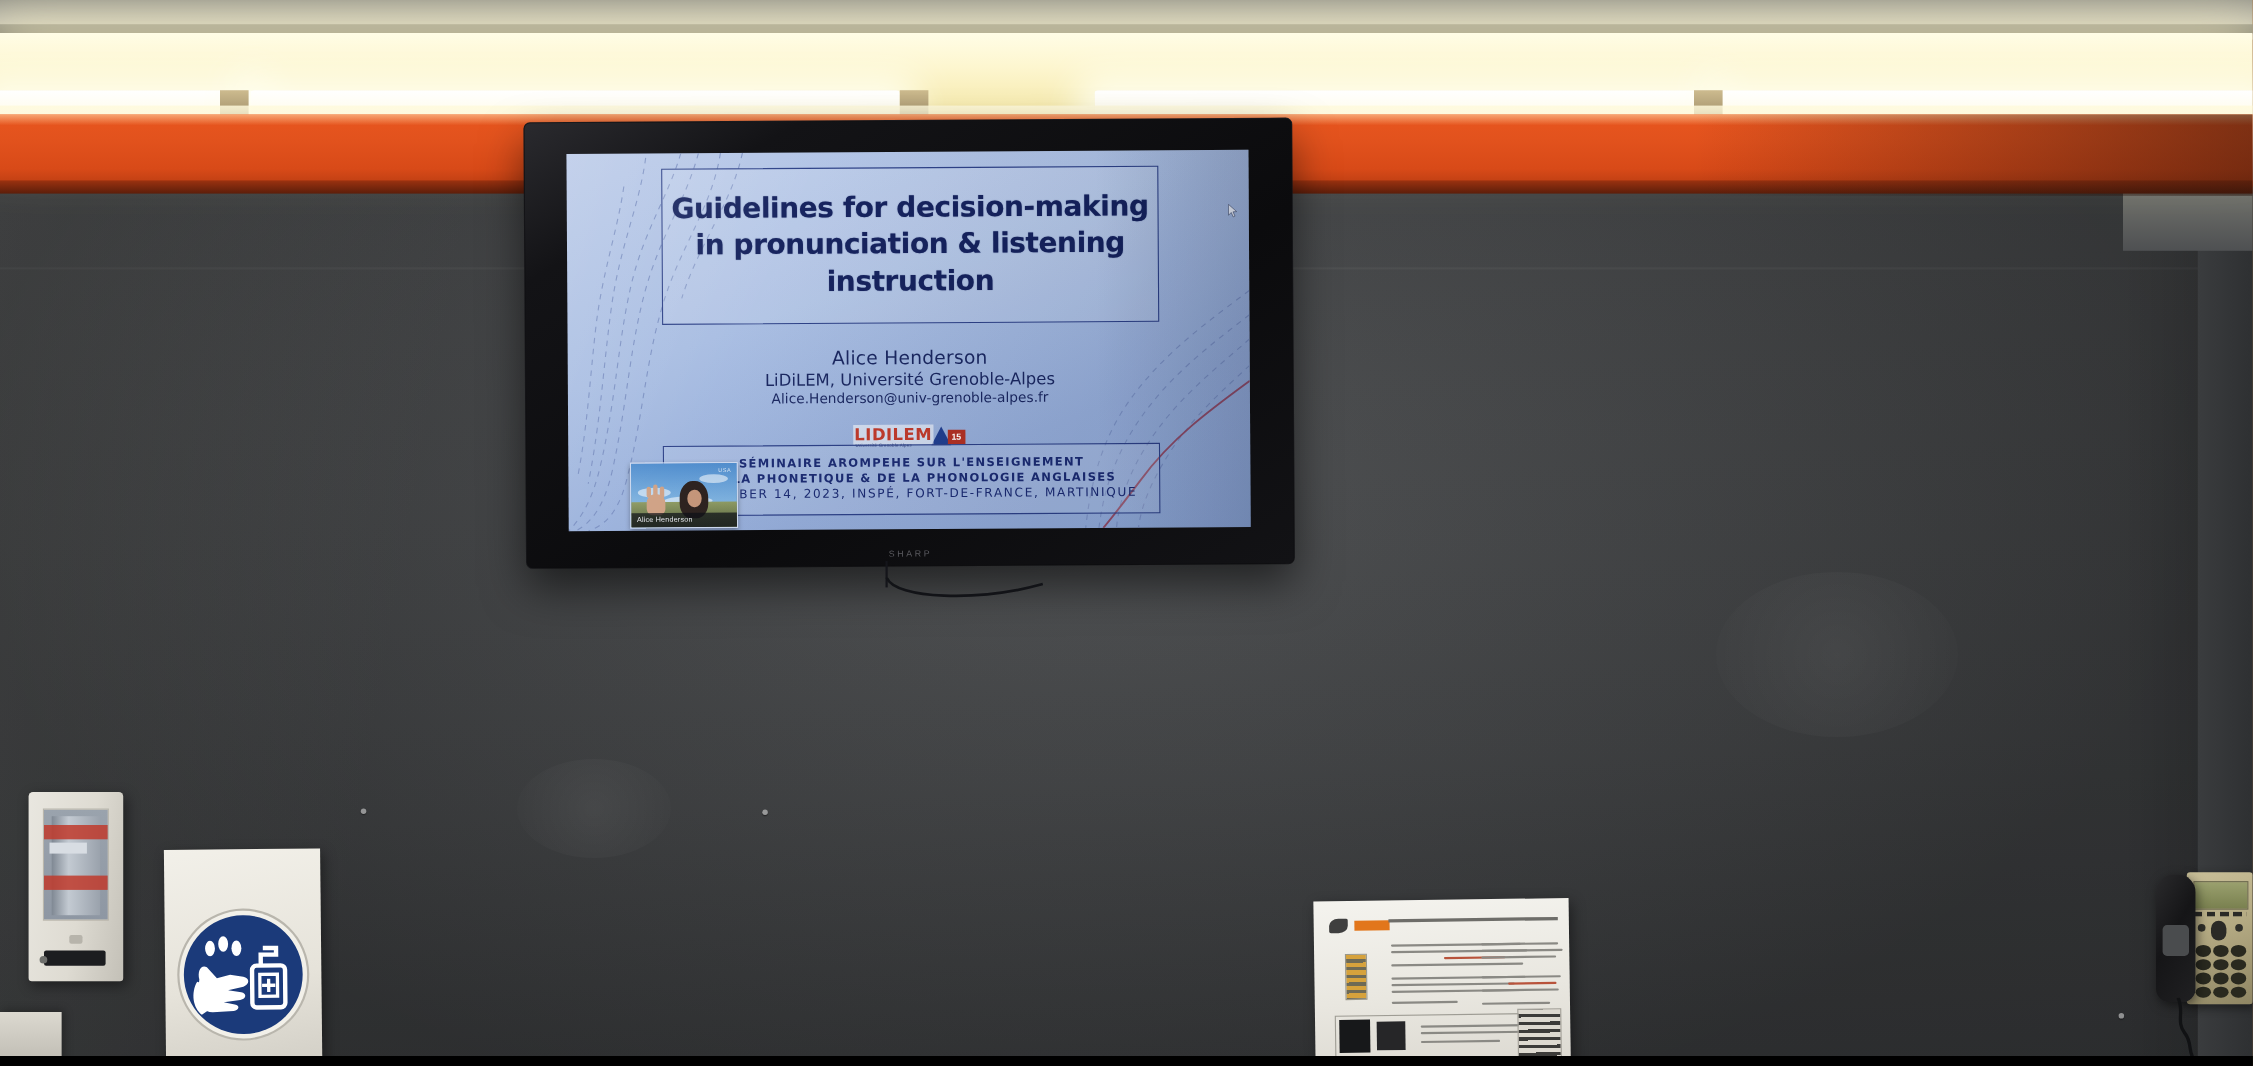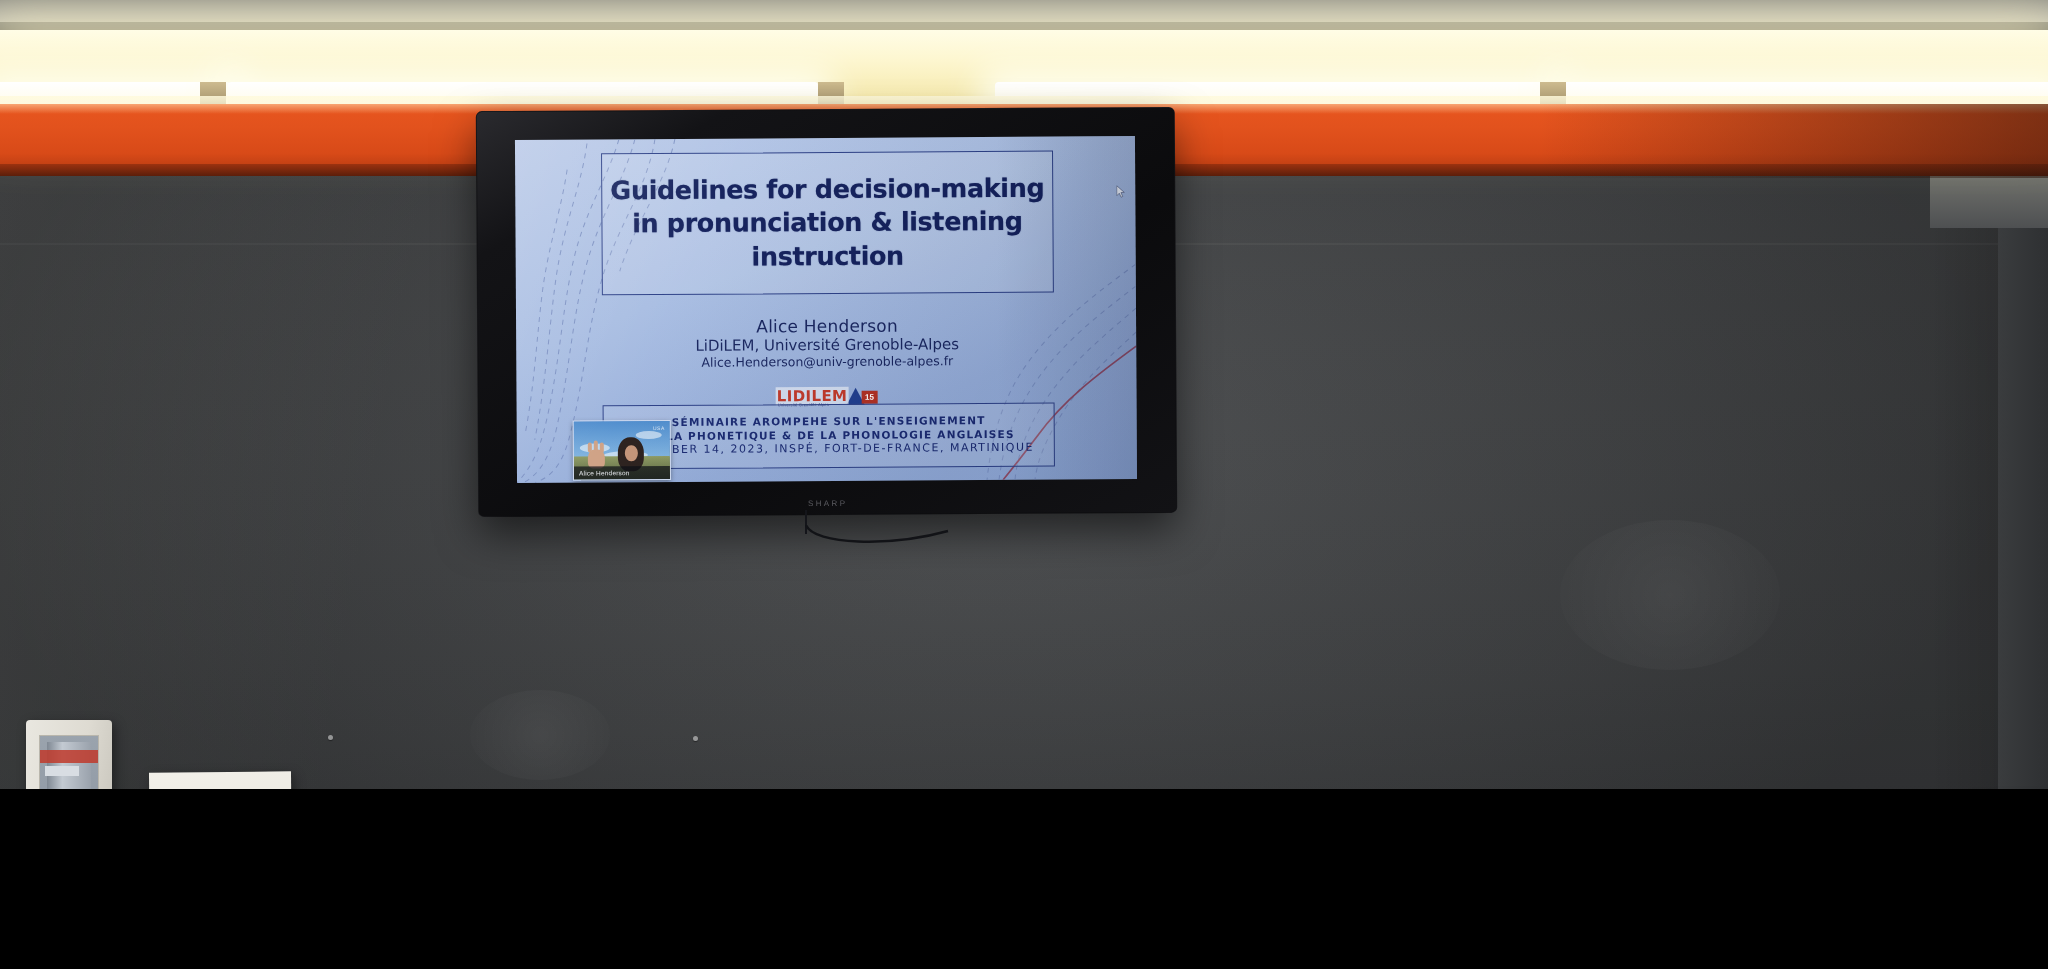--- a/index.html
+++ b/index.html
@@ -6,21 +6,21 @@
     margin: 0; padding: 0;
     background: #000;
   }
   body {
     width: 2048px; height: 969px;
     overflow: hidden;
     font-family: "Liberation Sans", sans-serif;
   }
   #scene {
     position: relative;
-    width: 2048px; height: 789px;
+    width: 2048px; height: 960px;
     overflow: hidden;
     background: #fdba74;
   }
 
   
   .wall {
     position: absolute; left: 0; top: 108px;
     width: 2048px; height: 861px;
     background: linear-gradient(177deg, #4e5052 0%, #4a4c4e 30%, #46484a 68%, #3e4042 100%);
   }

